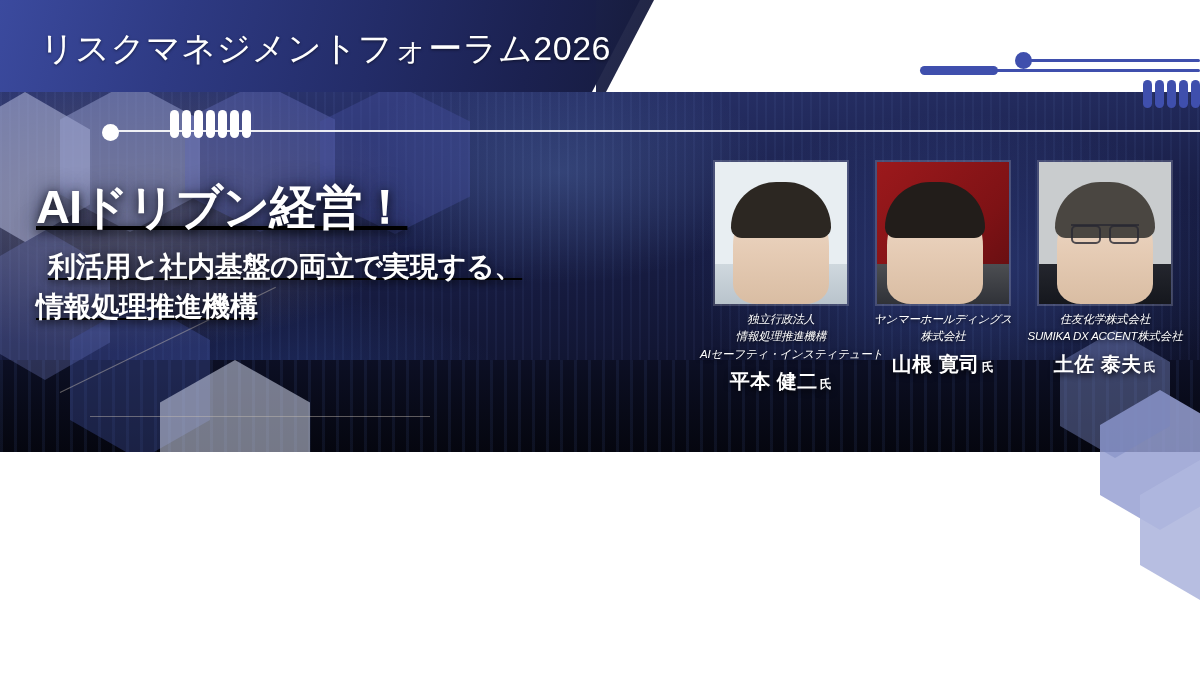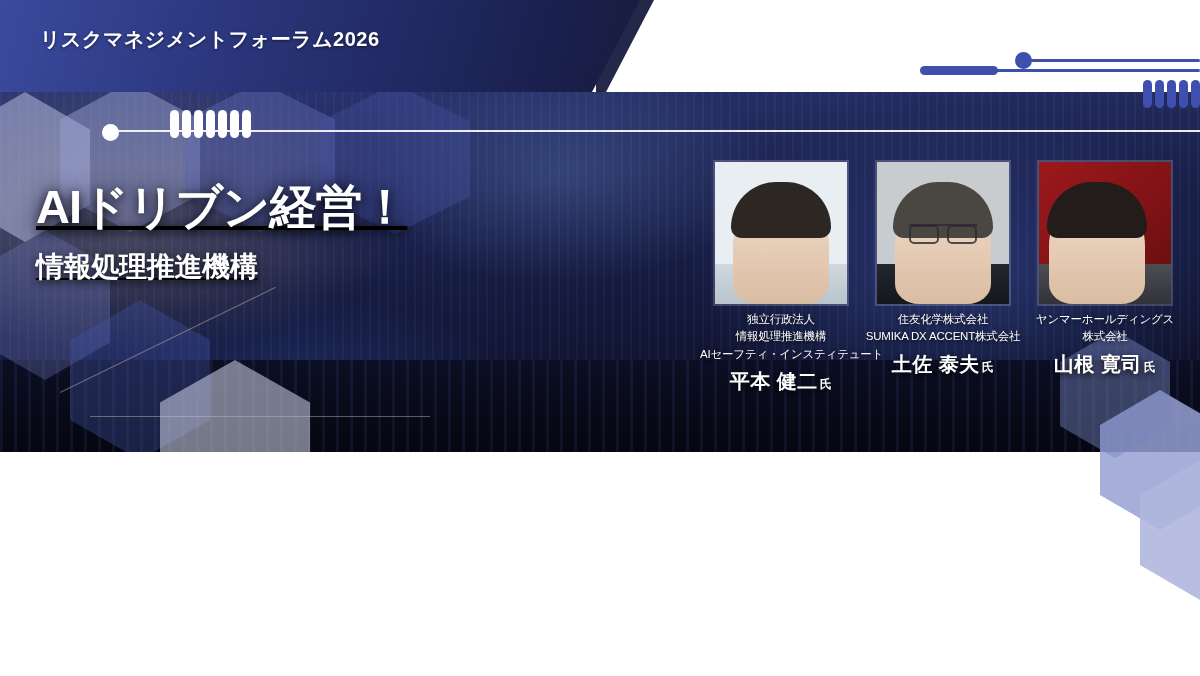--- a/index.html
+++ b/index.html
@@ -27,21 +27,21 @@
     clip-path:polygon(0 0, 640px 0, 592px 92px, 0 92px);
   }
   .title-band-tail {
     position:absolute; left:596px; top:0; width:80px; height:92px;
     background:linear-gradient(105deg,#1a2048 0%,#141834 100%);
     clip-path:polygon(0 0, 58px 0, 10px 92px, 0 92px);
     opacity:.95;
   }
   .forum-title {
     position:absolute; left:40px; top:26px;
-    font-size:20px; font-weight:bold; color:#ffffff;
+    font-size:34px; font-weight:normal; color:#ffffff;
     letter-spacing:.5px; white-space:nowrap;
     text-shadow:0 1px 3px rgba(0,0,0,.5);
     z-index:6;
     text-align:right;
   }
 
   
   .hero-bg {
     position:absolute; left:0; top:92px; width:1200px; height:360px;
     background:
@@ -130,21 +130,21 @@
     content:""; position:absolute; top:-1px; width:26px; height:15px;
     border:2px solid rgba(40,40,50,.8); border-radius:5px;
   }
   .sp-photo .glasses::before { left:0; }
   .sp-photo .glasses::after  { right:0; }
 
   .sp-org {
     margin-top:7px; font-size:11.5px; color:#ffffff; line-height:1.5;
     text-shadow:0 1px 4px rgba(0,0,0,.85); letter-spacing:-.2px;
   }
-  .sp-org div { white-space:nowrap; }
+  .sp-org div { white-space:nowrap;font-style:italic; }
   .sp-name {
     margin-top:5px; font-size:20px; font-weight:bold; color:#ffffff;
     letter-spacing:.5px; white-space:nowrap;
     text-shadow:0 2px 6px rgba(0,0,0,.9);
   }
   .sp-name .sfx { font-size:12px; font-weight:bold; margin-left:2px; }
 
   
   .info { position:absolute; left:0; top:452px; width:1200px; height:224px; background:#fff; z-index:5; }
 
@@ -228,72 +228,73 @@
       <div class="tick"></div>
         <div class="tick"></div>
         <div class="tick"></div>
       <div class="tick"></div>
         <div class="tick"></div>
     </div>
 
     <div class="headline">
       <div class="hl-1">AIドリブン経営！</div>
       <div class="sub">
+        <div class="sub-1">利活用と社内基盤の両立で実現する、</div>
         <div class="sub-2">情報処理推進機構</div>
       </div>
     </div>
 
     <div class="speakers">
 
       <div class="speaker">
         <div class="sp-photo" style="background:#e8eef2;">
           <div class="body" style="background:linear-gradient(180deg,#cfd8de 0%,#b9c4cc 100%);"></div>
           <div class="face"></div>
           <div class="hair" style="background:#2c2722;"></div>
         </div>
         <div class="sp-org">
           <div>独立行政法人</div>
           <div>情報処理推進機構</div>
           <div>AIセーフティ・インスティテュート</div>
         </div>
         <div class="sp-name">
           <span>平本 健二</span><span class="sfx">氏</span>
+        </div>
+      </div>
+
+      <div class="speaker">
+        <div class="sp-photo" style="background:linear-gradient(135deg,#9c191c 0%,#7e1215 60%,#5e0d10 100%);">
+          <div class="body" style="background:linear-gradient(180deg,#4c4e52 0%,#303238 100%);"></div>
+          <div class="face" style="left:44%;"></div>
+          <div class="hair" style="background:#221d1a;left:44%;"></div>
+        </div>
+        <div class="sp-org">
+          <div>ヤンマーホールディングス</div>
+          <div>株式会社</div>
+          <div></div>
+        </div>
+        <div class="sp-name">
+          <span>山根 寛司</span><span class="sfx">氏</span>
         </div>
       </div>
 
       <div class="speaker">
         <div class="sp-photo" style="background:#c9ccce;">
           <div class="body" style="background:linear-gradient(180deg,#24262e 0%,#15171d 100%);"></div>
           <div class="face"></div>
           <div class="hair" style="background:#4a4641;"></div>
           <div class="glasses"></div>
         </div>
         <div class="sp-org">
           <div>住友化学株式会社</div>
           <div>SUMIKA DX ACCENT株式会社</div>
           <div></div>
         </div>
         <div class="sp-name">
           <span>土佐 泰夫</span><span class="sfx">氏</span>
-        </div>
-      </div>
-
-      <div class="speaker">
-        <div class="sp-photo" style="background:linear-gradient(135deg,#9c191c 0%,#7e1215 60%,#5e0d10 100%);">
-          <div class="body" style="background:linear-gradient(180deg,#4c4e52 0%,#303238 100%);"></div>
-          <div class="face" style="left:44%;"></div>
-          <div class="hair" style="background:#221d1a;left:44%;"></div>
-        </div>
-        <div class="sp-org">
-          <div>ヤンマーホールディングス</div>
-          <div>株式会社</div>
-          <div></div>
-        </div>
-        <div class="sp-name">
-          <span>山根 寛司</span><span class="sfx">氏</span>
         </div>
       </div>
 
     </div>
   </div>
 
   <div class="hex" style="position:absolute;left:1100px;top:390px;width:120px;height:140px;background:rgba(150,160,210,.85);z-index:6;"></div>
   <div class="hex" style="position:absolute;left:1140px;top:460px;width:120px;height:140px;background:rgba(175,183,222,.9);z-index:6;"></div>
   <div class="hex" style="position:absolute;left:1060px;top:330px;width:110px;height:128px;background:rgba(120,132,190,.45);z-index:6;"></div>
 

